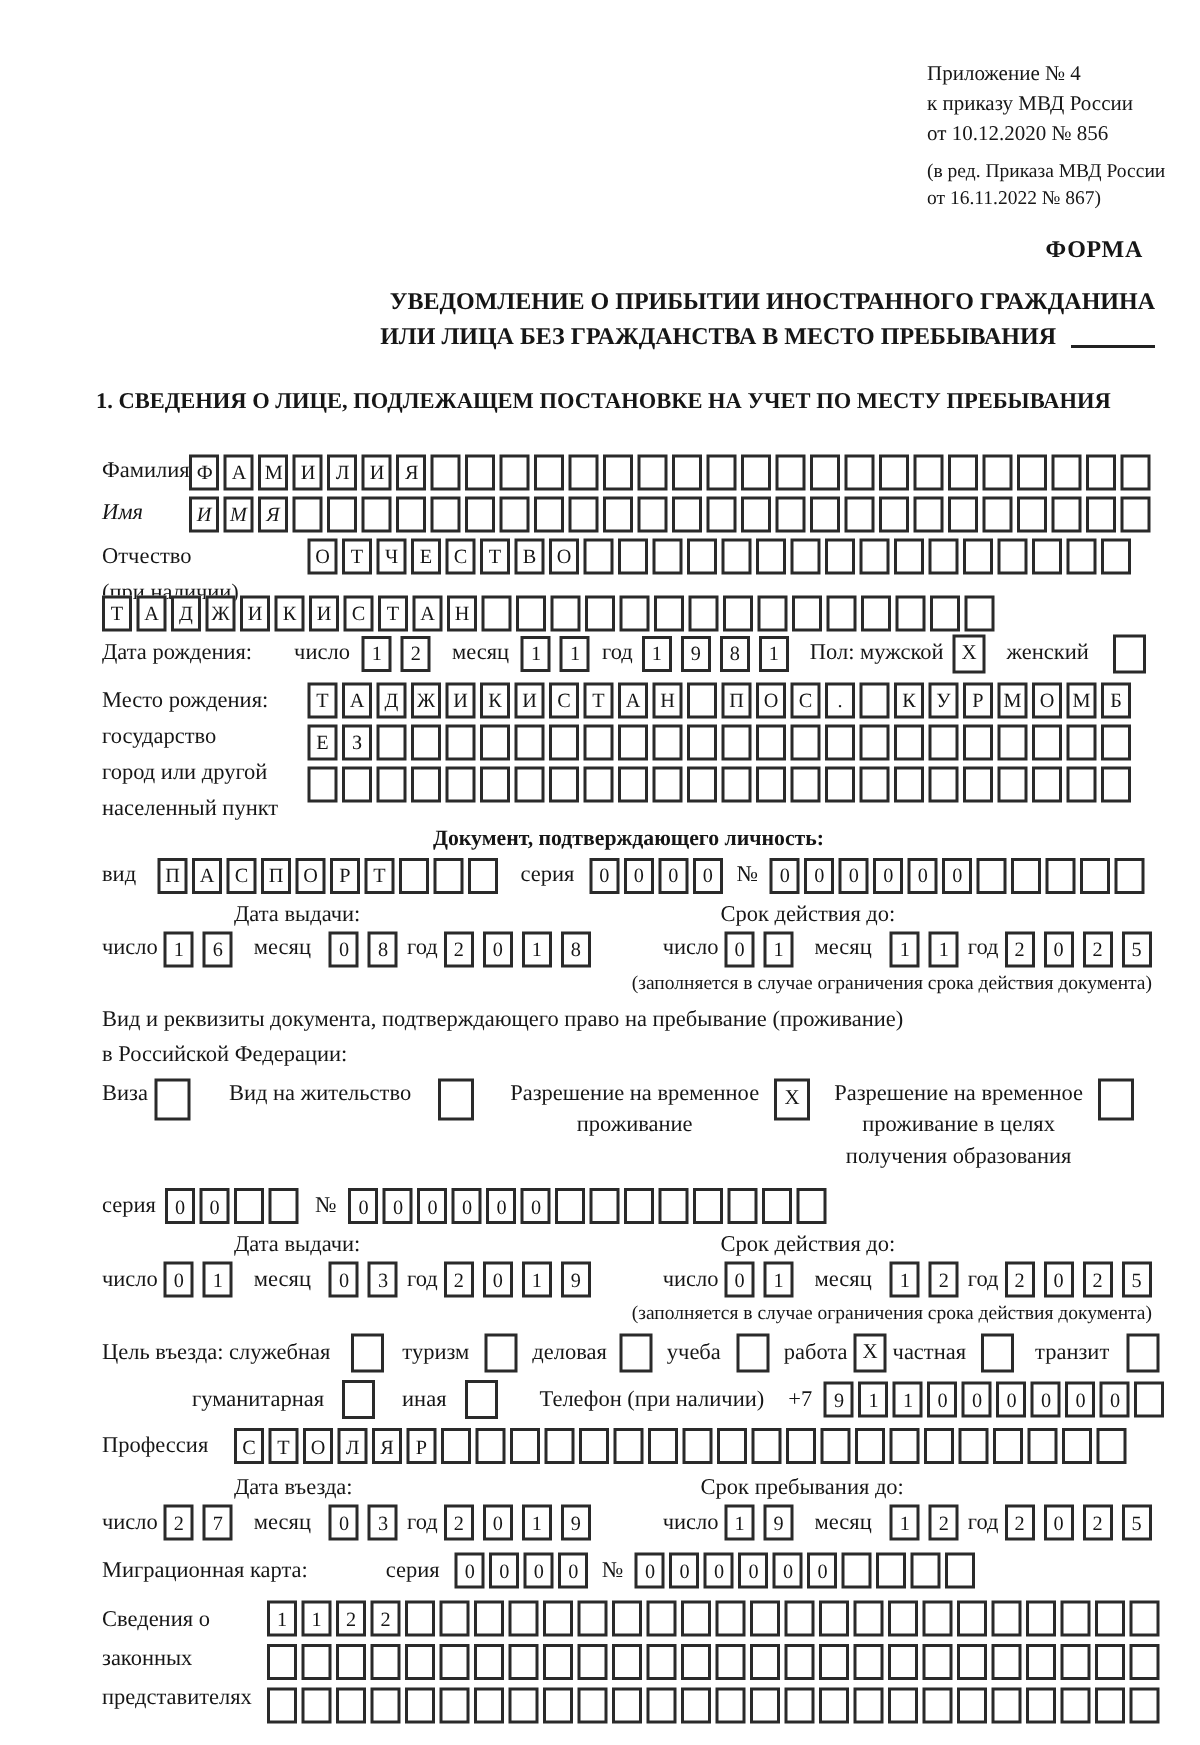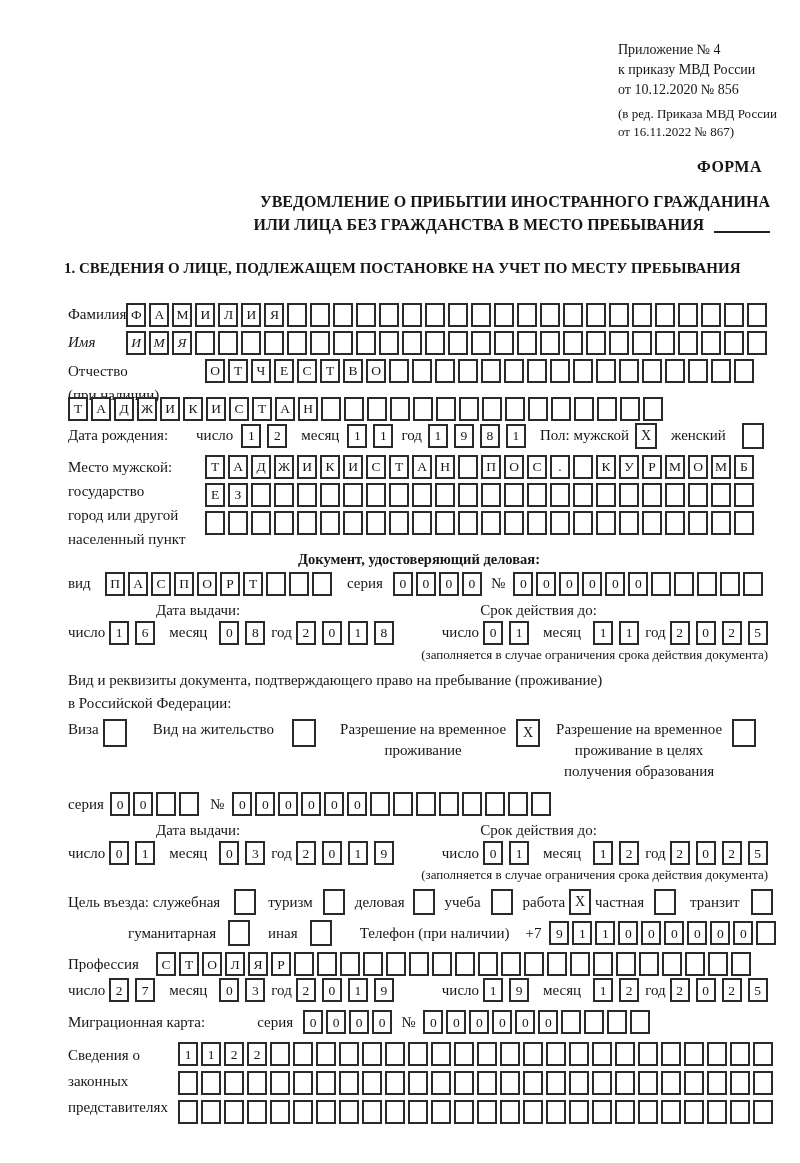--- a/index.html
+++ b/index.html
@@ -222,21 +222,21 @@
         <span class="cell">X</span>
       </span>
     <span class="lbl" style="margin-left:14px;">женский</span>
     <span class="cells cb-sm" style="margin-left:16px;">
         <span class="cell"></span>
       </span>
   </div>
 
   <div class="row top" style="margin-top:6px;">
     <div class="lblcol" style="width:137px;">
-      <div>Место мужской:</div>
+      <div>Место рождения:</div>
       <div>государство</div>
       <div>город или другой</div>
       <div>населенный пункт</div>
     </div>
     <div>
       <div class="cells" style="margin-bottom:4px;">
           <span class="cell">Т</span>
           <span class="cell">А</span>
           <span class="cell">Д</span>
           <span class="cell">Ж</span>
@@ -309,21 +309,21 @@
           <span class="cell"></span>
           <span class="cell"></span>
           <span class="cell"></span>
           <span class="cell"></span>
           <span class="cell"></span>
           <span class="cell"></span>
         </div>
     </div>
   </div>
 
-  <div class="center-bold" style="margin-top:0px;">Документ, удостоверяющий деловая:</div>
+  <div class="center-bold" style="margin-top:0px;">Документ, подтверждающего личность:</div>
 
   <div class="row" style="margin-top:4px;">
     <span class="lbl" style="width:37px;">вид</span>
     <span class="cells">
         <span class="cell">П</span>
         <span class="cell">А</span>
         <span class="cell">С</span>
         <span class="cell">П</span>
         <span class="cell">О</span>
         <span class="cell">Р</span>
@@ -582,20 +582,24 @@
         <span class="cell"></span>
         <span class="cell"></span>
         <span class="cell"></span>
         <span class="cell"></span>
         <span class="cell"></span>
         <span class="cell"></span>
         <span class="cell"></span>
       </span>
   </div>
 
+  <div class="dates-heading" style="margin-top:8px;">
+    <span style="margin-left:88px;">Дата въезда:</span>
+    <span style="margin-left:232px;">Срок пребывания до:</span>
+  </div>
 
   <div class="row" style="margin-top:2px;">
     <span class="lbl">число</span>
     <span class="cells dates" style="margin-left:4px;">
         <span class="cell">2</span>
         <span class="cell">7</span>
       </span>
     <span class="lbl" style="margin-left:8px;">месяц</span>
     <span class="cells dates" style="margin-left:12px;">
         <span class="cell">0</span>

